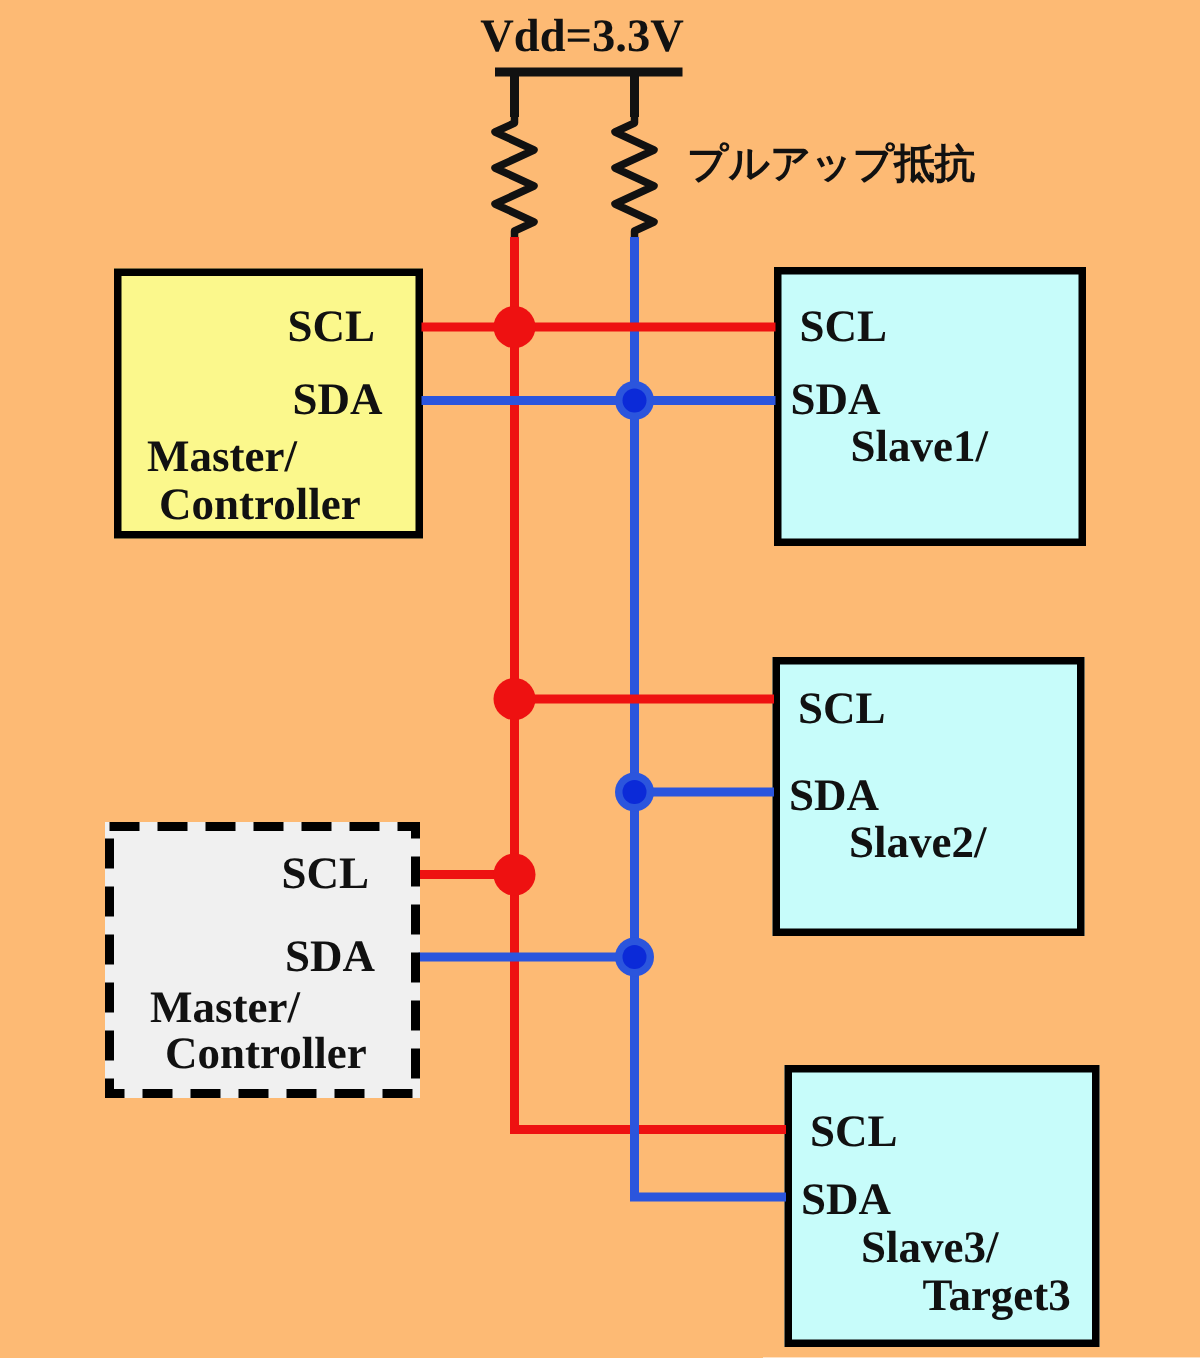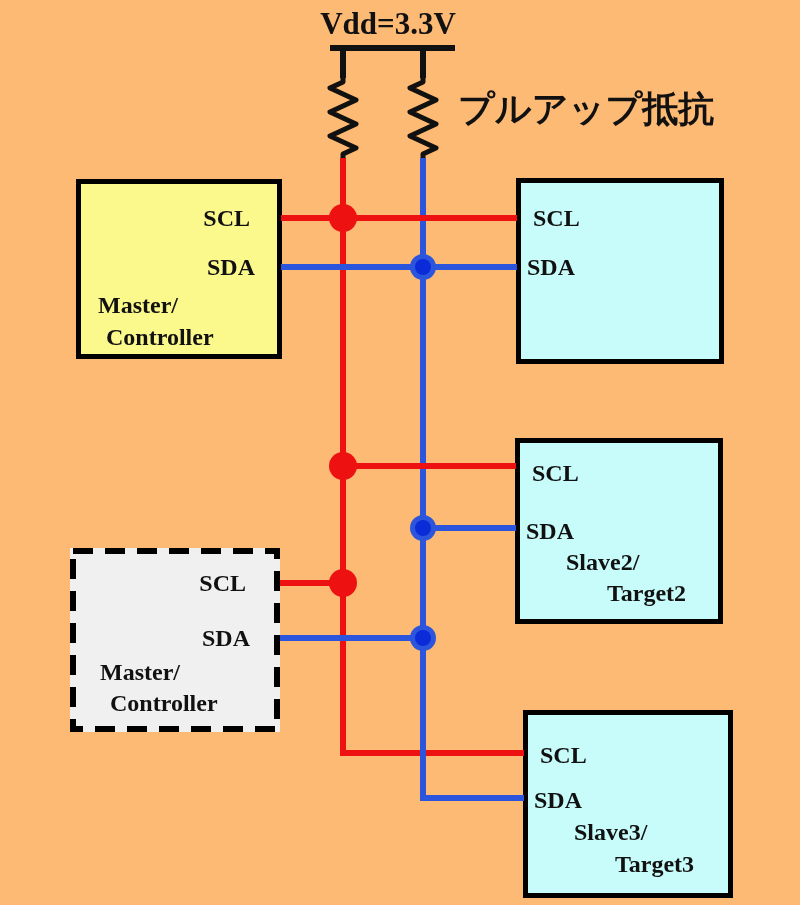--- a/index.html
+++ b/index.html
@@ -23,25 +23,25 @@
   .dashed-border{stroke:var(--border);stroke-width:6;fill:none;stroke-dasharray:20 12;}
 
   .box{position:absolute;z-index:1;box-sizing:border-box;}
   .solid-border{border:5px solid var(--border);}
   .master1-box{left:76px;top:179px;width:206px;height:180px;background:var(--master-fill);}
   .master2-box{left:70px;top:548px;width:210px;height:184px;background:var(--master2-fill);}
   .slave1-box{left:516px;top:178px;width:208px;height:186px;background:var(--slave-fill);}
   .slave2-box{left:515px;top:438px;width:208px;height:186px;background:var(--slave-fill);}
   .slave3-box{left:523px;top:710px;width:210px;height:188px;background:var(--slave-fill);}
 
-  .lbl{position:absolute;font-size:24px;line-height:36px;white-space:nowrap;}
+  .lbl{position:absolute;font-size:30px;line-height:36px;white-space:nowrap;}
 
   .vdd-label{position:absolute;left:310px;top:6px;width:156px;text-align:center;
              font-size:31px;line-height:36px;z-index:3;}
-  .pullup-label{position:absolute;left:458px;top:90px;font-size:36px;line-height:38px;z-index:3;
+  .pullup-label{position:absolute;left:458px;top:90px;font-size:27px;line-height:38px;z-index:3;
                 font-family:Liberation Serif, serif;}
 
   
   .m1-scl{top:16px;right:27px;}
   .m1-sda{top:65px;right:22px;}
   .m1-n1{top:103px;left:17px;}
   .m1-n2{top:135px;left:25px;}
   
   .m2-scl{top:17px;right:34px;}
   .m2-sda{top:72px;right:30px;}
@@ -81,27 +81,27 @@
   <div class="box master2-box">
     <span class="lbl m2-scl">SCL</span>
     <span class="lbl m2-sda">SDA</span>
     <span class="lbl m2-n1">Master/</span>
     <span class="lbl m2-n2">Controller</span>
   </div>
 
   <div class="box solid-border slave1-box">
     <span class="lbl s1-scl">SCL</span>
     <span class="lbl s1-sda">SDA</span>
+    <span class="lbl s1-n1">Slave1/</span>
   </div>
 
   <div class="box solid-border slave2-box">
     <span class="lbl s2-scl">SCL</span>
     <span class="lbl s2-sda">SDA</span>
     <span class="lbl s2-n1">Slave2/</span>
-    <span class="lbl s2-n2">Target2</span>
   </div>
 
   <div class="box solid-border slave3-box">
     <span class="lbl s3-scl">SCL</span>
     <span class="lbl s3-sda">SDA</span>
     <span class="lbl s3-n1">Slave3/</span>
     <span class="lbl s3-n2">Target3</span>
   </div>
 
   <svg class="wires" width="800" height="905" viewBox="0 0 800 905">

